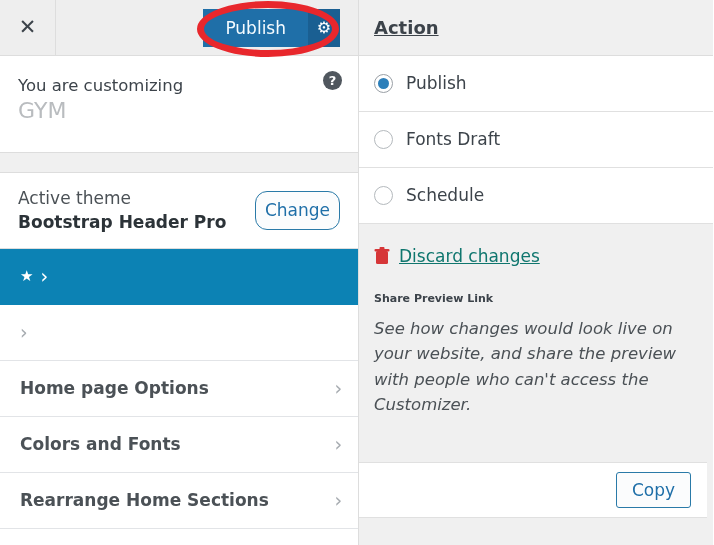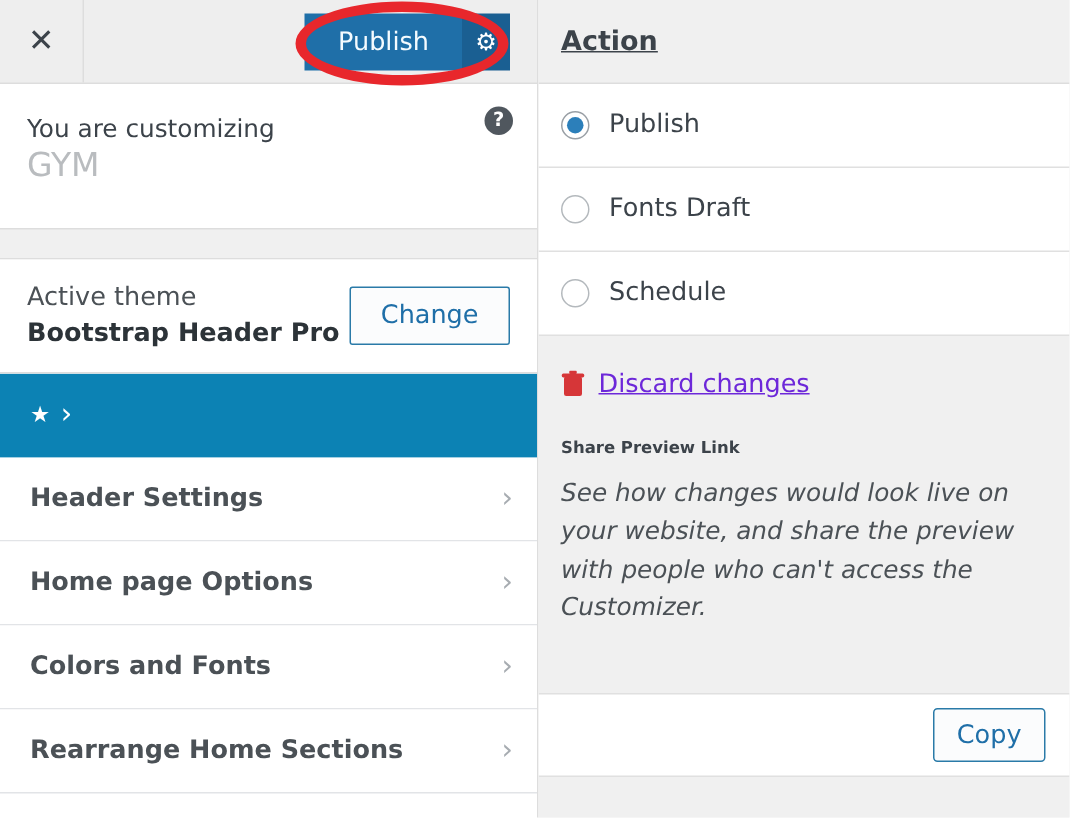--- a/index.html
+++ b/index.html
@@ -175,22 +175,22 @@
     color: #2c3338;
     font-weight: bold;
     line-height: 1.35;
     margin-top: 1px;
   }
   .change-btn {
     border: 1px solid #2a7aa8;
     color: #1f6fa8;
     background: #fbfcfd;
     font-size: 17px;
-    padding: 9px 20px;
-    border-radius: 2px;
+    padding: 9px 9px;
+    border-radius: 12px;
     cursor: pointer;
     font-family: inherit;
     line-height: 1.1;
   }
 
   .nav-list {
     display: flex;
     flex-direction: column;
   }
   .nav-item {
@@ -309,21 +309,21 @@
   }
   .trash-icon {
     width: 16px;
     height: 18px;
     margin-right: 9px;
     flex: 0 0 auto;
     display: block;
   }
   .discard-text {
     font-size: 17px;
-    color: #6d28d9;
+    color: #0f766e;
     text-decoration: underline;
     line-height: 1.2;
   }
 
   .share-zone {
     background: #f0f0f0;
     padding: 26px 15px 0 15px;
     box-sizing: border-box;
   }
   .share-title {
@@ -337,21 +337,21 @@
     color: #4b5156;
     font-style: italic;
     line-height: 1.55;
     margin-top: 10px;
     max-width: 318px;
   }
 
   .copy-strip {
     position: absolute;
     left: 0;
-    right: 0;
+    right: 6px;
     top: 462px;
     height: 56px;
     background: #ffffff;
     border-top: 1px solid #e0e0e0;
     border-bottom: 1px solid #e0e0e0;
     box-sizing: border-box;
     display: flex;
     align-items: center;
     justify-content: flex-end;
     padding-right: 16px;
@@ -412,21 +412,20 @@
     </div>
 
     <div class="nav-list">
 
       <div class="nav-item featured">
         <span class="nav-star">★</span>
         <span class="nav-chevron">›</span>
       </div>
 
       <div class="nav-item">
-        <span class="nav-label">Header Settings</span>
         <span class="nav-chevron">›</span>
       </div>
 
       <div class="nav-item">
         <span class="nav-label">Home page Options</span>
         <span class="nav-chevron">›</span>
       </div>
 
       <div class="nav-item">
         <span class="nav-label">Colors and Fonts</span>

